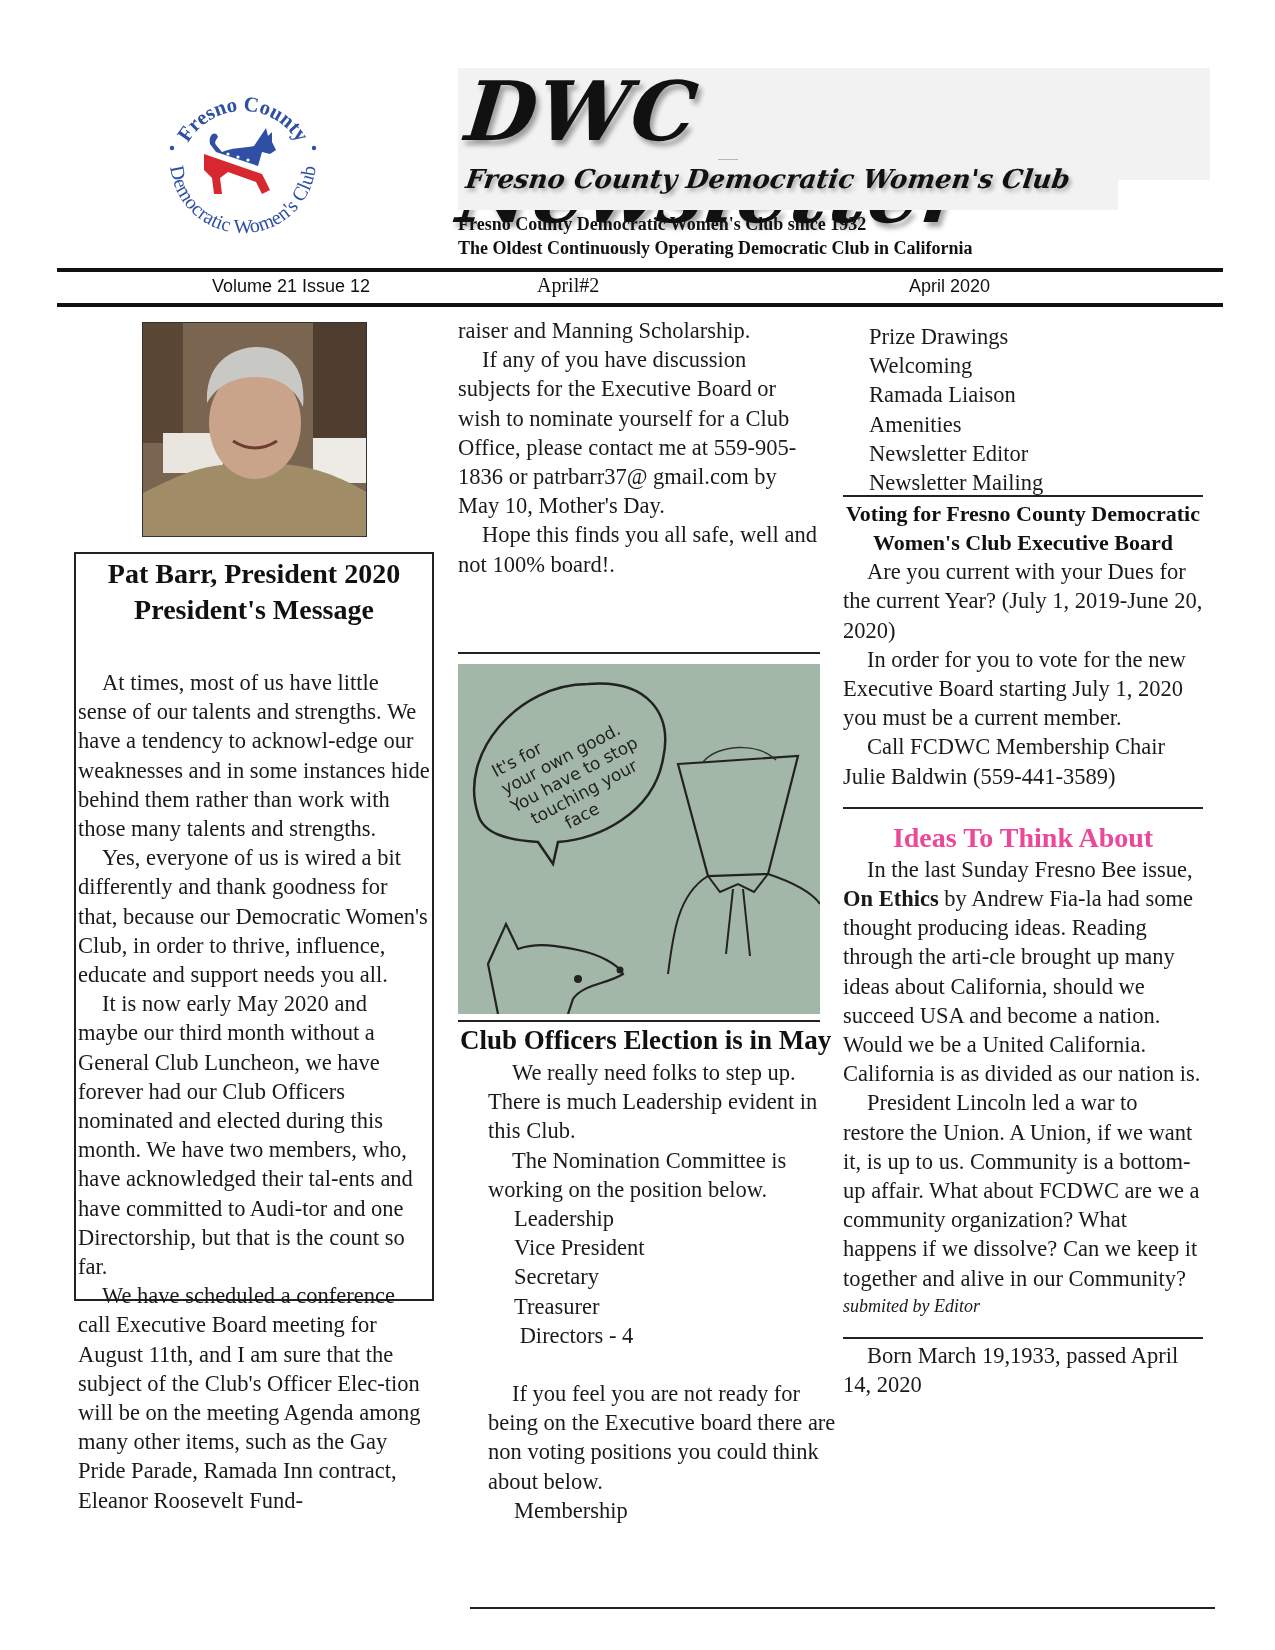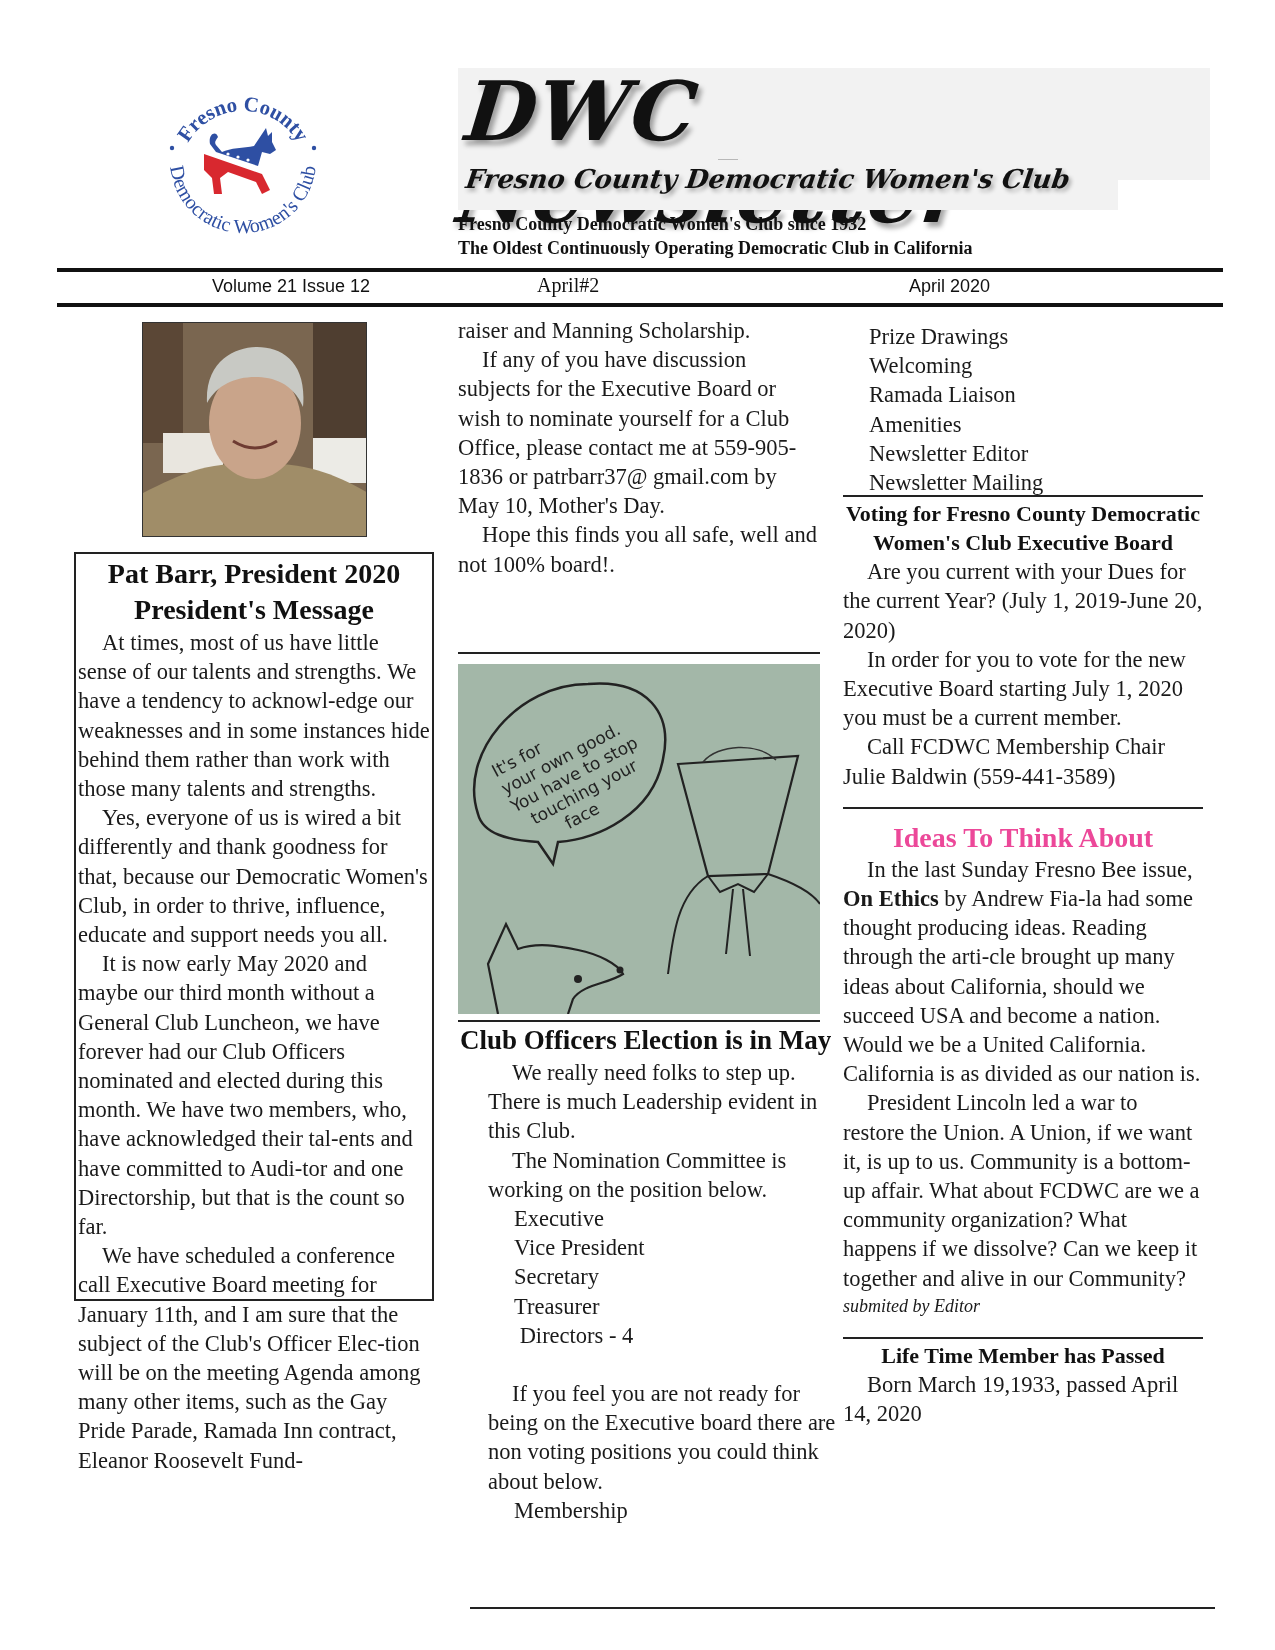--- a/index.html
+++ b/index.html
@@ -40,21 +40,21 @@
     .col-text p { margin: 0; }
     .ind { text-indent: 24px; }
     .ital { font-style: italic; }
     .bold { font-weight: bold; }
 
     
     .photo { position: absolute; left: 142px; top: 322px; width: 225px; height: 215px; border: 1px solid #333; overflow: hidden;
       background: linear-gradient(180deg, #6e5a44 0%, #8a775d 30%, #b09a78 55%, #8f7c58 100%); }
     .pres-box { position: absolute; left: 74px; top: 552px; width: 360px; height: 749px; border: 2px solid #222; }
     .pres-heading { text-align: center; font-weight: bold; font-size: 28px; line-height: 36px; margin-top: 2px; color: #111; }
-    .pres-body { padding: 0 0 0 2px; }
+    .pres-body { padding: 0 0 0 2px; margin-top: 40px; }
 
     
     .mid { position: absolute; left: 458px; top: 316px; width: 360px; }
     .rule-thin { position: absolute; height: 2px; background: #222; }
     .cartoon { position: absolute; left: 458px; top: 664px; width: 362px; height: 350px; background: #9fb3a4; overflow: hidden; }
     .election-heading { position: absolute; left: 460px; top: 1025px; font-weight: bold; font-size: 27px; white-space: nowrap; color: #111; }
     .mid2 { position: absolute; left: 488px; top: 1058px; width: 360px; }
     .list-ind { padding-left: 26px; }
 
     
@@ -120,21 +120,21 @@
 
 <div class="pres-box">
   <div class="pres-heading">
     <div>Pat Barr, President 2020</div>
     <div>President's Message</div>
   </div>
   <div class="col-text pres-body">
     <p class="ind">At times, most of us have little sense of our talents and strengths. We have a tendency to acknowl-edge our weaknesses and in some instances hide behind them rather than work with those many talents and strengths.</p>
     <p class="ind">Yes, everyone of us is wired a bit differently and thank goodness for that, because our Democratic Women's Club, in order to thrive, influence, educate and support needs you all.</p>
     <p class="ind">It is now early May 2020 and maybe our third month without a General Club Luncheon, we have forever had our Club Officers nominated and elected during this month. We have two members, who, have acknowledged their tal-ents and have committed to Audi-tor and one Directorship, but that is the count so far.</p>
-    <p class="ind">We have scheduled a conference call Executive Board meeting for January 11th, and I am sure that the subject of the Club's Officer Elec-tion will be on the meeting Agenda among many other items, such as the Gay Pride Parade, Ramada Inn contract, Eleanor Roosevelt Fund-</p>
+    <p class="ind">We have scheduled a conference call Executive Board meeting for August 11th, and I am sure that the subject of the Club's Officer Elec-tion will be on the meeting Agenda among many other items, such as the Gay Pride Parade, Ramada Inn contract, Eleanor Roosevelt Fund-</p>
   </div>
 </div>
 
 <div class="mid col-text">
   <p>raiser and Manning Scholarship.</p>
   <p class="ind">If any of you have discussion subjects for the Executive Board or wish to nominate yourself for a Club Office, please contact me at 559-905-1836 or patrbarr37@ gmail.com by May 10, Mother's Day.</p>
   <p class="ind">Hope this finds you all safe, well and not 100% board!.</p>
 </div>
 <div class="rule-thin" style="left:458px; top:652px; width:362px;"></div>
 
@@ -163,21 +163,21 @@
     <circle cx="162" cy="306" r="3.5" fill="#222"></circle>
   </svg>
 </div>
 <div class="rule-thin" style="left:458px; top:1020px; width:362px;"></div>
 
 <div class="election-heading">Club Officers Election is in May</div>
 <div class="mid2 col-text">
   <p class="ind">We really need folks to step up. There is much Leadership evident in this Club.</p>
   <p class="ind">The Nomination Committee is working on the position below.</p>
   <div class="list-ind">
-    <div>Executive</div>
+    <div>Leadership</div>
     <div>Vice President</div>
     <div>Secretary</div>
     <div>Treasurer</div>
     <div style="white-space:pre;"> Directors - 4</div>
   </div>
   <p style="height:29px;"></p>
   <p class="ind">If you feel you are not ready for being on the Executive board there are non voting positions you could think about below.</p>
   <div class="list-ind">
     <div>Membership</div>
   </div>
@@ -196,17 +196,16 @@
   <div class="center-bold">Voting for Fresno County Democratic Women's Club Executive Board</div>
   <p class="ind">Are you current with your Dues for the current Year? (July 1, 2019-June 20, 2020)</p>
   <p class="ind">In order for you to vote for the new Executive Board starting July 1, 2020 you must be a current member.</p>
   <p class="ind">Call FCDWC Membership Chair Julie Baldwin (559-441-3589)</p>
   <div style="height:2px; background:#222; margin: 16px 0 12px 0; width:360px;"></div>
   <div class="ideas-heading">Ideas To Think About</div>
   <p class="ind"><span>In the last Sunday Fresno Bee issue, </span><span class="bold">On Ethics</span><span> by Andrew Fia-la had some thought producing ideas. Reading through the arti-cle brought up many ideas about California, should we succeed USA and become a nation. Would we be a United California. California is as divided as our nation is.</span></p>
   <p class="ind">President Lincoln led a war to restore the Union. A Union, if we want it, is up to us. Community is a  bottom-up affair. What about FCDWC are we a community organization? What happens if we dissolve? Can we keep it together and alive in our Community?</p>
   <p class="small-ital">submited by Editor</p>
   <div style="height:2px; background:#222; margin: 18px 0 2px 0; width:360px;"></div>
-  <div class="center-bold">Life Time Member has Passed</div>
   <p class="ind">Born March 19,1933, passed April 14, 2020</p>
 </div>
 
 <div class="rule-thin" style="left:470px; top:1607px; width:745px;"></div>
 
 </body></html>

